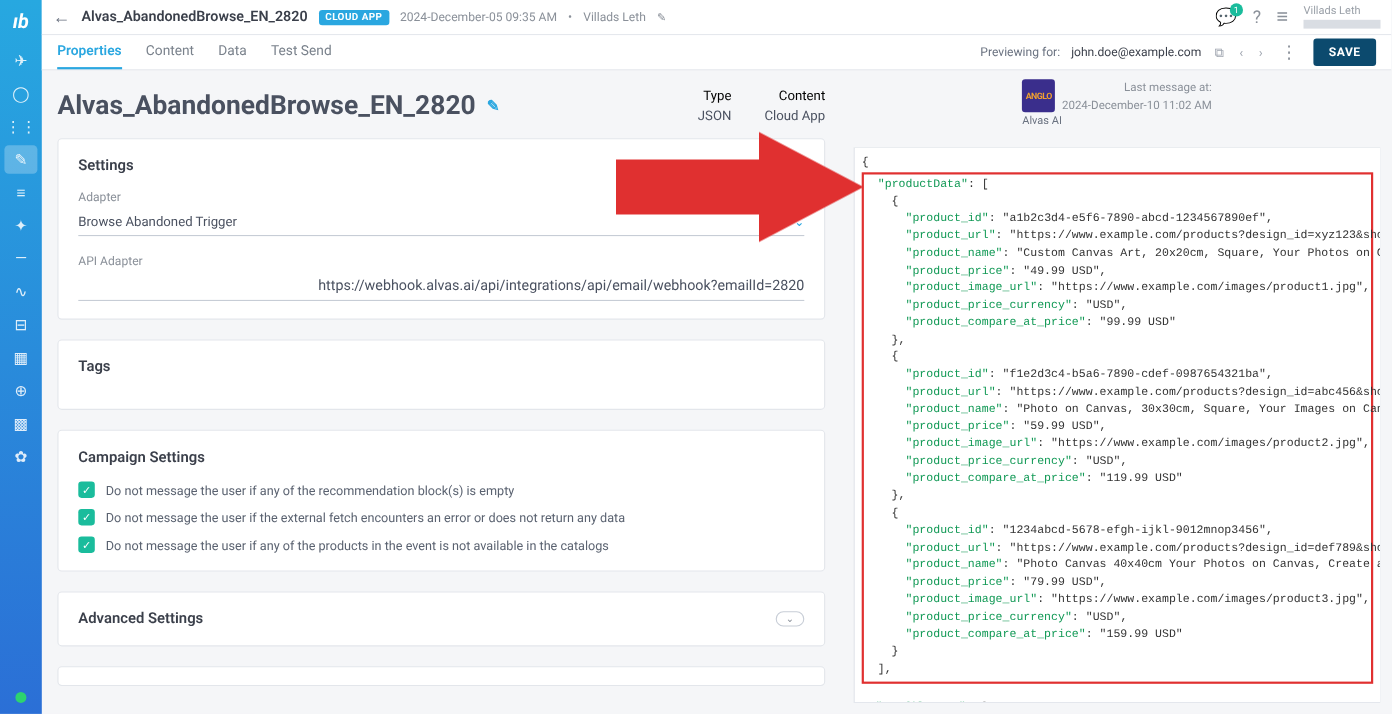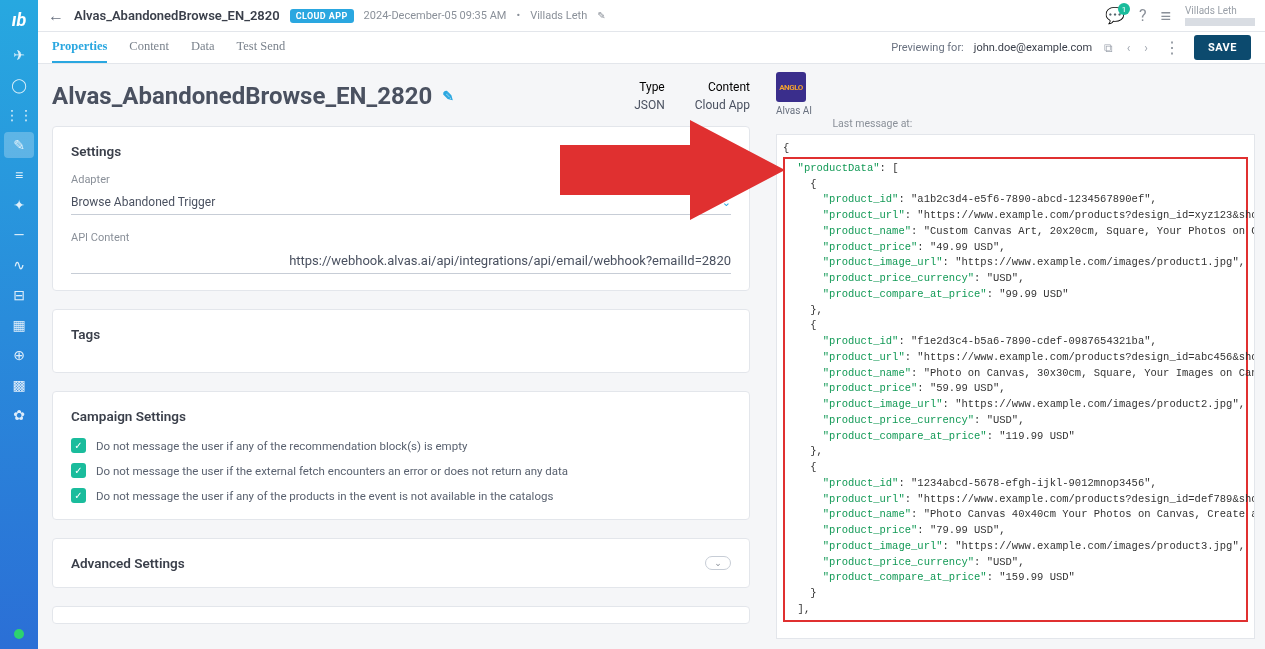--- a/index.html
+++ b/index.html
@@ -20,21 +20,21 @@
 .topbar .meta { color:#8a9099; font-size:11px;}
 .topbar .right { margin-left:auto; display:flex; align-items:center; gap:14px;}
 .topbar .right .icn { color:#8a9099; font-size:16px; cursor:pointer; position:relative;}
 .topbar .right .bubble-badge{ position:absolute; top:-3px; right:-5px; background:#1abc9c; color:#fff; font-size:8px; border-radius:50%; width:12px; height:12px; display:flex; align-items:center; justify-content:center;}
 .topbar .user { display:flex; flex-direction:column; font-size:10px; color:#9aa0a8; line-height:1.1;}
 .topbar .user .bar { width:70px; height:8px; background:#d9dde3; margin-top:2px;}
 .topbar .ham { font-size:18px; color:#8a9099; cursor:pointer;}
 
 
 .tabrow { position:absolute; left:38px; right:0; top:32px; height:32px; background:#fff; border-bottom:1px solid #e3e6eb; display:flex; align-items:stretch; padding:0 14px; gap:22px; font-size:12.5px;}
-.tabrow .tab { display:flex; align-items:center; color:#7a828c; cursor:pointer; border-bottom:2px solid transparent;font-family:Liberation Serif, serif;}
+.tabrow .tab { display:flex; align-items:center; color:#7a828c; cursor:pointer; border-bottom:2px solid transparent;}
 .tabrow .tab.active { color:#2aa7e0; border-bottom-color:#2aa7e0; font-weight:600;}
 .tabrow .right { margin-left:auto; display:flex; align-items:center; gap:10px;}
 .tabrow .previewing { font-size:11px; color:#6a7280;}
 .tabrow .preview-email { font-size:11px; color:#3a3f4a;}
 .tabrow .ext, .tabrow .nav { color:#a0a6b0; font-size:12px; cursor:pointer; padding:0 2px;}
 .tabrow .ell { color:#8a9099; font-size:16px; cursor:pointer; padding:0 4px;}
 .tabrow .save { background:#0c4a6e; color:#fff; font-size:11px; font-weight:700; padding:6px 14px; border-radius:3px; cursor:pointer; letter-spacing:0.5px; display:flex; align-items:center;}
 
 
 .leftpane { position:absolute; left:38px; top:64px; bottom:0; width:732px; overflow-y:auto; padding:16px 20px 30px 14px;}
@@ -56,21 +56,21 @@
 
 .checks { display:flex; flex-direction:column; gap:10px; font-size:11.5px; color:#5a6270;}
 .chk { display:flex; align-items:center; gap:10px;}
 .chk .box { width:15px; height:15px; background:#1abc9c; border-radius:3px; display:flex; align-items:center; justify-content:center; color:#fff; font-size:10px; flex-shrink:0;}
 
 .collapse-hdr { display:flex; justify-content:space-between; align-items:center;}
 .collapse-hdr .tgl { width:26px; height:14px; border:1px solid #c7cdd6; border-radius:9px; display:flex; align-items:center; justify-content:center; font-size:9px; color:#8a9099; cursor:pointer;}
 
 
 .rightpane { position:absolute; left:770px; right:10px; top:64px; bottom:0; overflow:hidden;}
-.rhead { display:flex; justify-content:flex-end; align-items:flex-start; padding:8px 0 8px 6px; font-size:10.5px; color:#8a9099;flex-direction:column;}
+.rhead { display:flex; justify-content:center; align-items:flex-start; padding:8px 0 8px 6px; font-size:10.5px; color:#8a9099;}
 .rhead .logo2 { width:30px; height:30px; background:#3a2e8c; border-radius:3px; display:flex; align-items:center; justify-content:center; color:#f0a030; font-size:8px; font-weight:700; letter-spacing:-0.5px;}
 .rhead .lname { font-size:10px; color:#6a7280; margin-top:3px;}
 .rhead .rend { text-align:right; line-height:1.5;}
 
 .jsonbox { position:absolute; left:6px; right:0; top:70px; bottom:10px; background:#fff; border:1px solid #e3e6eb; padding:6px 6px; overflow:auto;}
 .jsonbox pre { font-family: "Courier New", monospace; font-size:10.5px; line-height:1.5; white-space:pre; color:#333;}
 .jsonbox .hl { border:2px solid #e03030; padding:2px 0px; display:block;}
 .k { color:#119955;}
 .s { color:#333;}
 
@@ -151,21 +151,21 @@
     </div>
   </div>
 
   <div class="card">
     <h3>Settings</h3>
     <div class="field-lab">Adapter</div>
     <div class="select">
       <span>Browse Abandoned Trigger</span>
       <span class="chev">⌄</span>
     </div>
-    <div class="field-lab">API Content</div>
+    <div class="field-lab">API Adapter</div>
     <div class="txtfield">https://webhook.alvas.ai/api/integrations/api/email/webhook?emailId=2820</div>
   </div>
 
   <div class="card">
     <h3>Tags</h3>
   </div>
 
   <div class="card">
     <h3>Campaign Settings</h3>
     <div class="checks">

